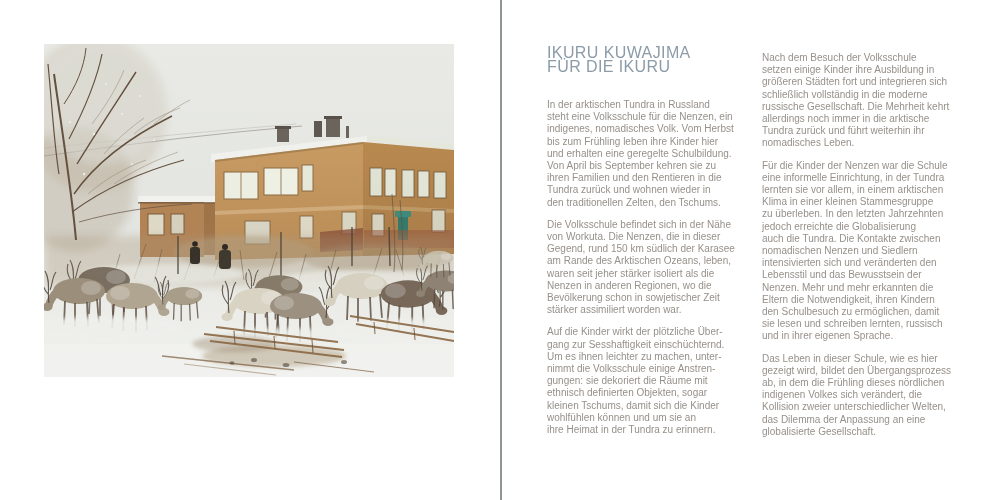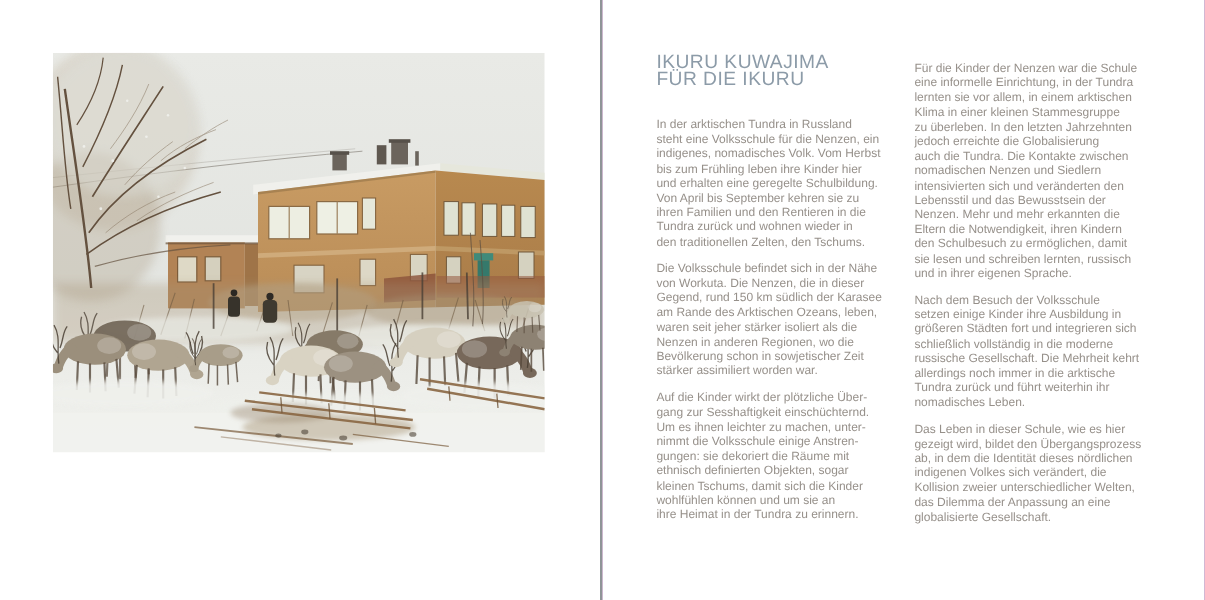--- a/index.html
+++ b/index.html
@@ -1,16 +1,16 @@
 <!DOCTYPE html>
 <html><head>
 <meta charset="utf-8">
 <style>
   html,body{margin:0;padding:0;background:#ffffff;}
-  .stage{position:relative;width:1004px;height:500px;background:#701a75;overflow:hidden;
+  .stage{position:relative;width:1004px;height:500px;background:#0f766e;overflow:hidden;
          font-family:"Liberation Sans","DejaVu Sans",sans-serif;}
   .page{position:absolute;top:0;height:500px;background:#ffffff;}
   .page-left{left:0;width:500px;}
   .page-right{left:502px;width:502px;}
   .divider{position:absolute;left:500px;top:0;width:2px;height:500px;background:#8f9497;}
   .photo{position:absolute;left:44px;top:44px;width:410px;height:333px;overflow:hidden;}
   .photo svg{display:block;}
   .title{position:absolute;left:45px;top:46px;
          font-size:16px;line-height:14px;letter-spacing:0.4px;
          color:#8c9ba8;font-weight:400;}
@@ -282,46 +282,46 @@
 Um es ihnen leichter zu machen, unter-
 nimmt die Volksschule einige Anstren-
 gungen: sie dekoriert die Räume mit
 ethnisch definierten Objekten, sogar
 kleinen Tschums, damit sich die Kinder
 wohlfühlen können und um sie an
 ihre Heimat in der Tundra zu erinnern.</p>
     </div>
 
     <div class="col col2">
+      <p>Nach dem Besuch der Volksschule
+setzen einige Kinder ihre Ausbildung in
+größeren Städten fort und integrieren sich
+schließlich vollständig in die moderne
+russische Gesellschaft. Die Mehrheit kehrt
+allerdings noch immer in die arktische
+Tundra zurück und führt weiterhin ihr
+nomadisches Leben.</p>
       <p>Für die Kinder der Nenzen war die Schule
 eine informelle Einrichtung, in der Tundra
 lernten sie vor allem, in einem arktischen
 Klima in einer kleinen Stammesgruppe
 zu überleben. In den letzten Jahrzehnten
 jedoch erreichte die Globalisierung
 auch die Tundra. Die Kontakte zwischen
 nomadischen Nenzen und Siedlern
 intensivierten sich und veränderten den
 Lebensstil und das Bewusstsein der
 Nenzen. Mehr und mehr erkannten die
 Eltern die Notwendigkeit, ihren Kindern
 den Schulbesuch zu ermöglichen, damit
 sie lesen und schreiben lernten, russisch
 und in ihrer eigenen Sprache.</p>
-      <p>Nach dem Besuch der Volksschule
-setzen einige Kinder ihre Ausbildung in
-größeren Städten fort und integrieren sich
-schließlich vollständig in die moderne
-russische Gesellschaft. Die Mehrheit kehrt
-allerdings noch immer in die arktische
-Tundra zurück und führt weiterhin ihr
-nomadisches Leben.</p>
       <p>Das Leben in dieser Schule, wie es hier
 gezeigt wird, bildet den Übergangsprozess
-ab, in dem die Identität dieses nördlichen
+ab, in dem die Frühling dieses nördlichen
 indigenen Volkes sich verändert, die
 Kollision zweier unterschiedlicher Welten,
 das Dilemma der Anpassung an eine
 globalisierte Gesellschaft.</p>
     </div>
   </div>
 
 </div>
 
 </body></html>

